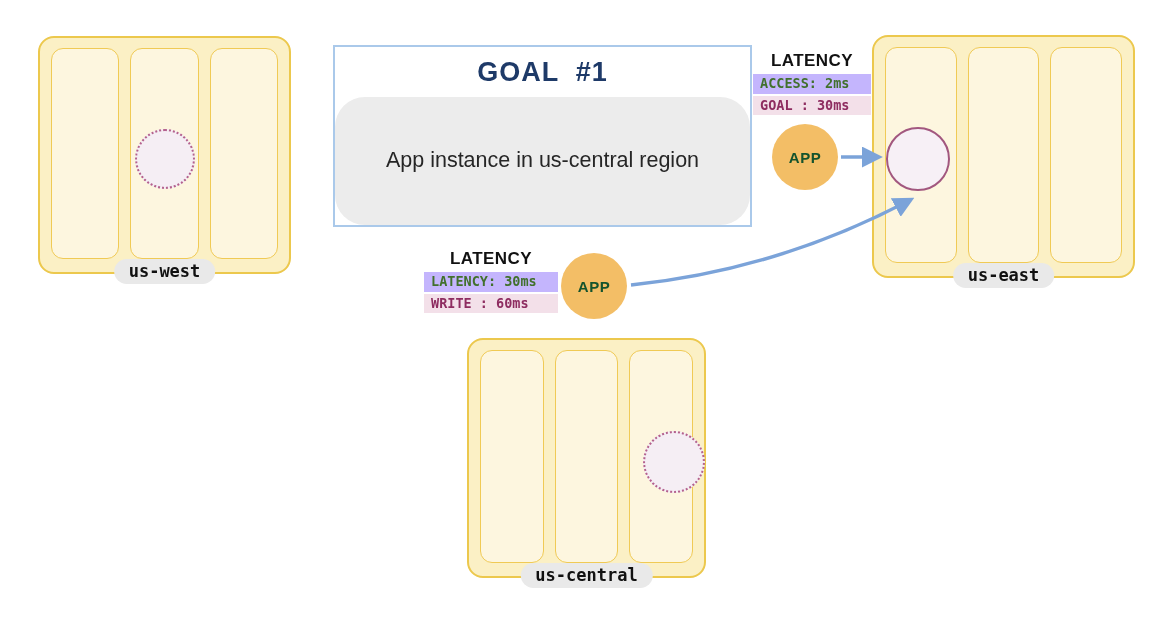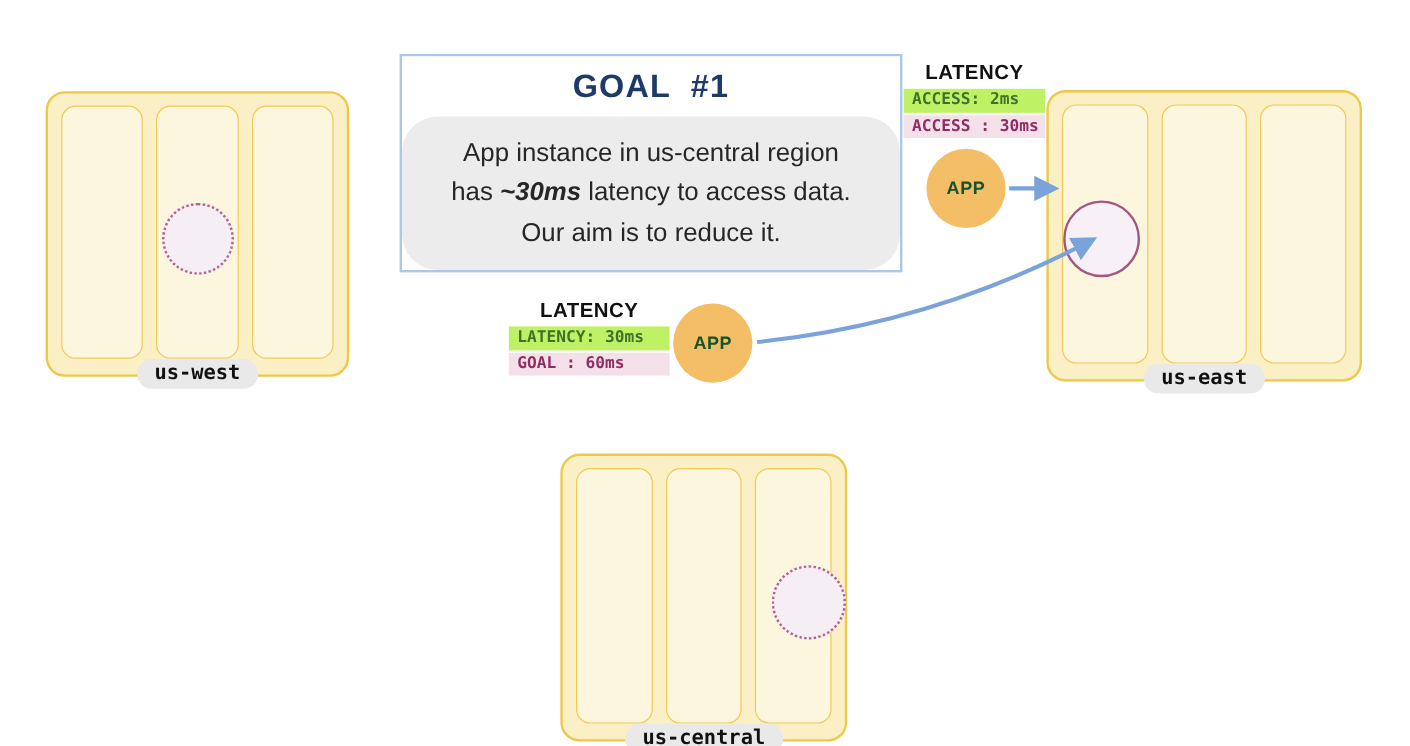--- a/index.html
+++ b/index.html
@@ -1,21 +1,21 @@
 <!DOCTYPE html>
 <html><head>
 <meta charset="utf-8">
 <style>
   html,body{margin:0;padding:0;background:#ffffff;}
   .canvas{position:relative;width:1175px;height:622px;background:#ffffff;overflow:hidden;
           font-family:"Liberation Sans",sans-serif;}
 
   
   .region{position:absolute;background:#fbf0c5;border:2px solid #ecc84d;border-radius:16px;
-          box-sizing:border-box;display:flex;gap:11px;padding:10px 11px 13px;margin-top:40px;}
+          box-sizing:border-box;display:flex;gap:11px;padding:10px 11px 13px;}
   .slot{flex:1;background:#fdf6df;border:1.6px solid #f0ca55;border-radius:12px;}
   .region-label{position:absolute;left:50%;bottom:-12px;transform:translateX(-50%);
           background:#e9e9e9;border-radius:13px;padding:2px 15px;
           font-family:"DejaVu Sans Mono",monospace;font-weight:bold;font-size:17px;color:#111;
           white-space:nowrap;line-height:1.25;}
 
   
   .dotted-circle{position:absolute;border:2.5px dotted #b4618e;background:#f5eef4;border-radius:50%;
           box-sizing:border-box;}
   .solid-circle{position:absolute;border:2px solid #a2577f;background:#f7f0f6;border-radius:50%;
@@ -31,21 +31,21 @@
   .goal-title{font-weight:bold;font-size:27px;color:#1e3a68;letter-spacing:1px;white-space:pre;}
   .goal-body{background:#ececec;flex:1;display:flex;flex-direction:column;justify-content:center;
           text-align:center;font-size:21.5px;color:#262626;line-height:1.55;border-radius:30px;}
   .goal-body .emph{font-weight:bold;font-style:italic;}
 
   
   .latency{position:absolute;text-align:center;}
   .lat-heading{font-weight:bold;font-size:17px;letter-spacing:.4px;color:#111;margin-bottom:3px;}
   .lat-row{font-family:"DejaVu Sans Mono",monospace;font-weight:bold;font-size:13.5px;
           text-align:left;padding:1px 7px;margin-top:2px;white-space:pre;line-height:1.3;}
-  .lat-access{background:#bef264;color:#41702c;}
+  .lat-access{background:#c4b5fd;color:#41702c;}
   .lat-write{background:#f3e0e9;color:#8e2d61;}
 
   
   .arrows{position:absolute;left:0;top:0;width:1175px;height:622px;pointer-events:none;}
 </style>
 </head>
 <body>
 
 <div class="canvas">
 
@@ -82,35 +82,33 @@
     <path d="M 841 157 L 878 157" stroke="#7ba3d9" stroke-width="3.5" fill="none" marker-end="url(#ah)"></path>
     <path d="M 631 285 Q 778 270 910 200" stroke="#7ba3d9" stroke-width="3.5" fill="none" marker-end="url(#ah)"></path>
   </svg>
 
   <div class="goal">
     <div class="goal-header">
       <span class="goal-title">GOAL  #1</span>
     </div>
     <div class="goal-body">
       <div>App instance in us-central region</div>
-      <div><span>has </span><span class="emph">~30ms</span><span> latency to access data.</span></div>
-      <div>Our aim is to reduce it.</div>
     </div>
   </div>
 
   <div class="latency" style="left:753px;top:51px;width:118px">
     <div class="lat-heading">LATENCY</div>
     <div class="lat-row lat-access">ACCESS: 2ms</div>
-    <div class="lat-row lat-write">ACCESS : 30ms</div>
+    <div class="lat-row lat-write">GOAL : 30ms</div>
   </div>
 
   <div class="latency" style="left:424px;top:249px;width:134px">
     <div class="lat-heading">LATENCY</div>
     <div class="lat-row lat-access">LATENCY: 30ms</div>
-    <div class="lat-row lat-write">GOAL : 60ms</div>
+    <div class="lat-row lat-write">WRITE : 60ms</div>
   </div>
 
   <div class="app-circle" style="left:772px;top:124px">
     <span>APP</span>
   </div>
   <div class="app-circle" style="left:561px;top:253px">
     <span>APP</span>
   </div>
 
 </div>

